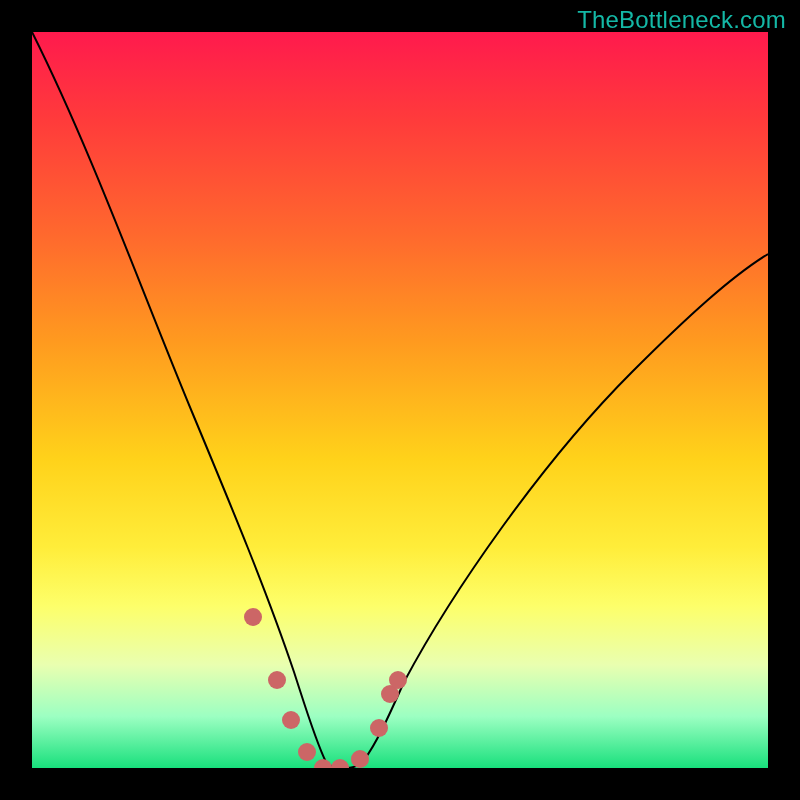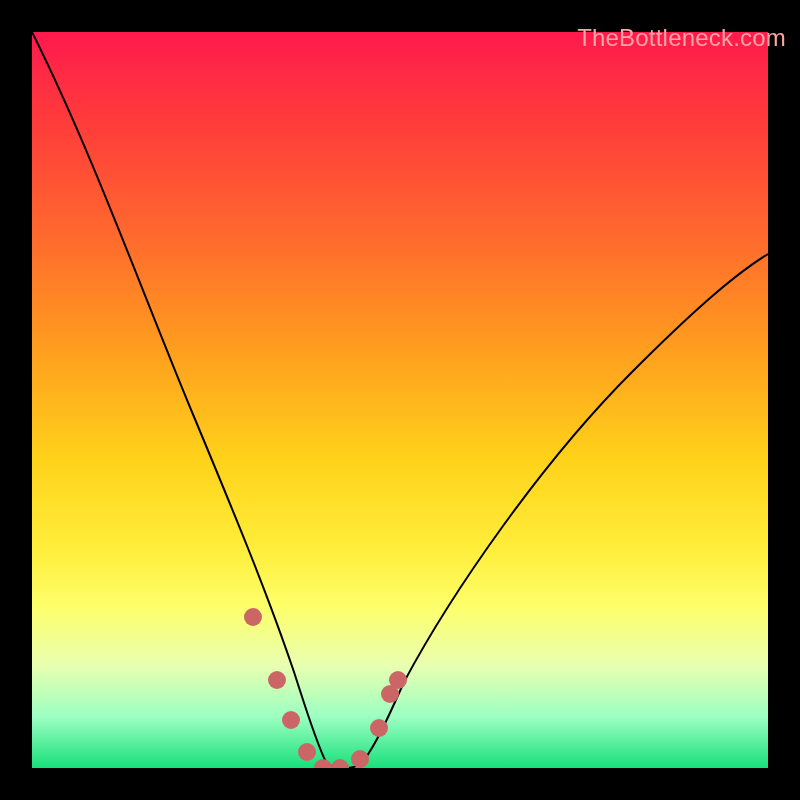--- a/index.html
+++ b/index.html
@@ -32,23 +32,23 @@
       #ff9a1f 42%,
       #ffd21a 58%,
       #ffed3a 70%,
       #fdff6a 78%,
       #e9ffb0 86%,
       #9cffc2 93%,
       #18e07c 100%);
   }
   .watermark {
     position: absolute;
-    top: 24px;
+    top: 6px;
     right: 14px;
-    color: #fca5a5;
+    color: #14b8a6;
     font-size: 24px;
     font-weight: 500;
     letter-spacing: 0.2px;
     user-select: none;
   }
   svg.curve {
     position: absolute;
     left: 0;
     top: 0;
     width: 736px;

